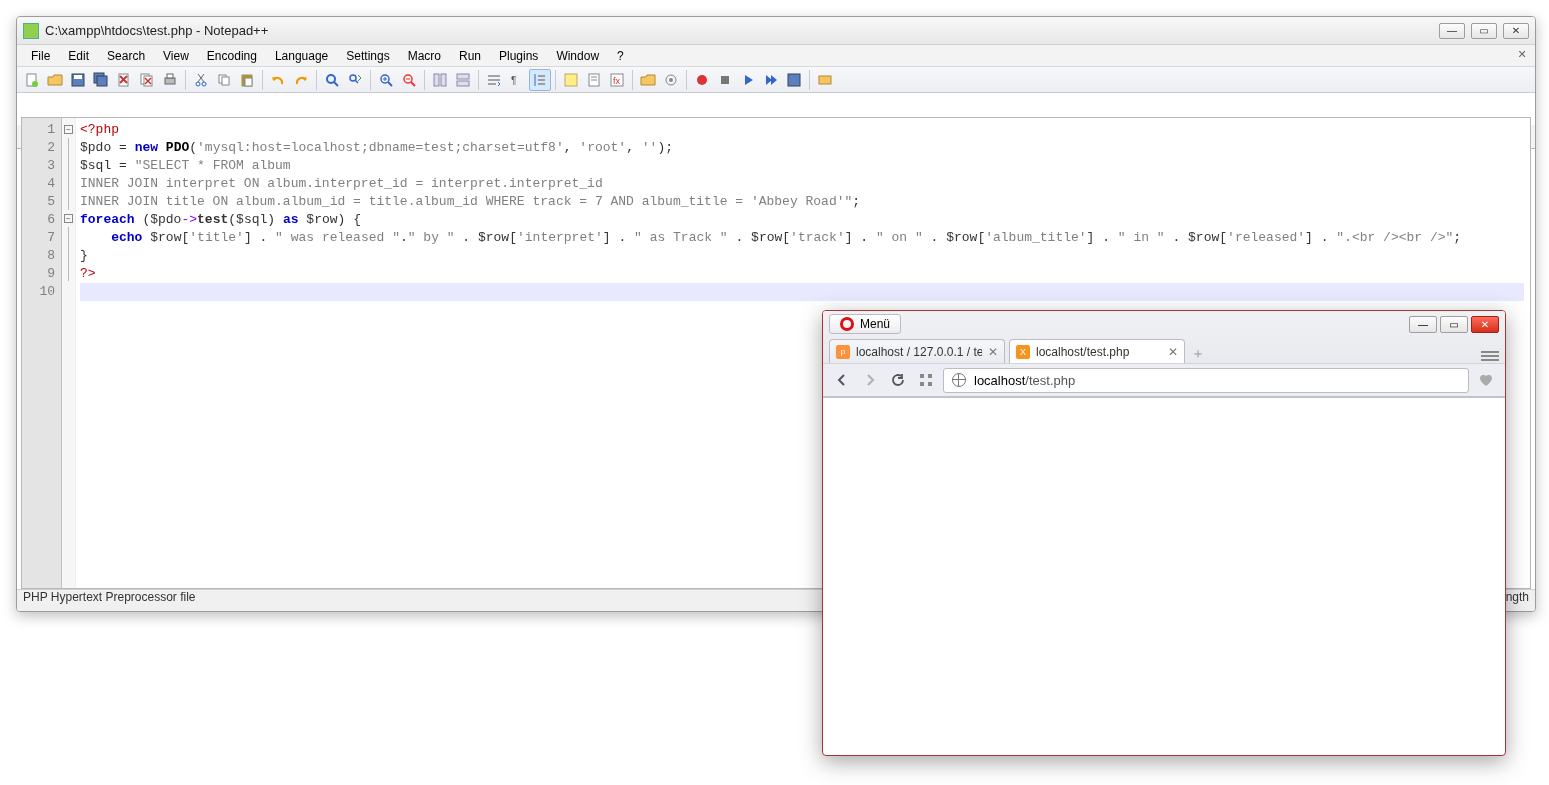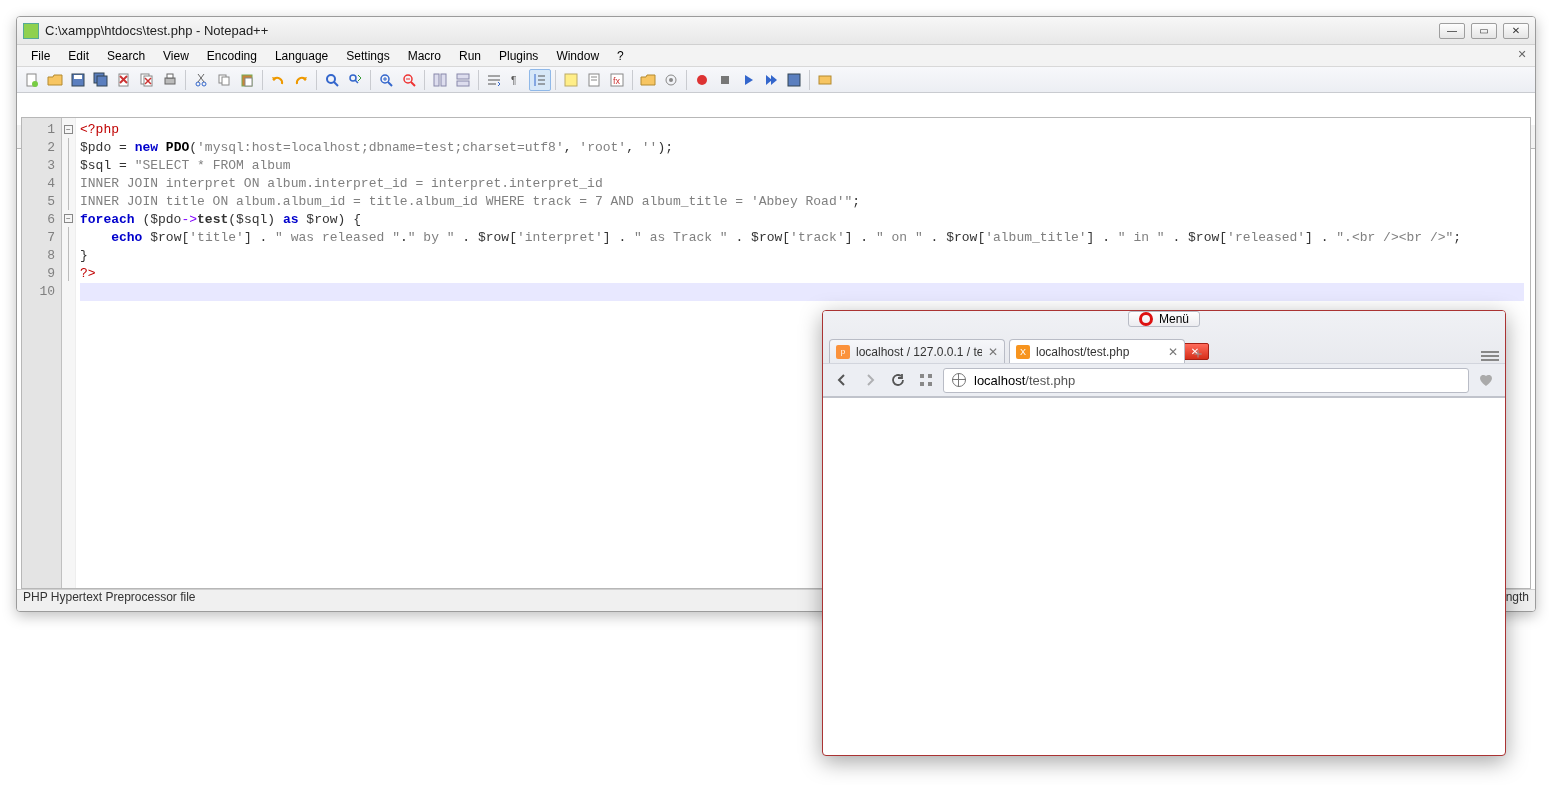--- a/index.html
+++ b/index.html
@@ -160,21 +160,20 @@
 }
 .op-chrome {
   background:linear-gradient(#f0f1f5,#e3e5ea);
   border-bottom:1px solid #c0c3cb;
 }
 .op-titlebar {
   height:26px;
   display:flex; align-items:center;
   padding:0 6px;
   gap:8px;
-  flex-direction:column;
 }
 .op-menu-btn {
   display:flex; align-items:center; gap:6px;
   height:20px;
   padding:0 10px;
   border:1px solid #b9bcc6;
   border-radius:3px;
   background:linear-gradient(#fff,#ececf0);
   cursor:pointer;
   font-size:12px;

